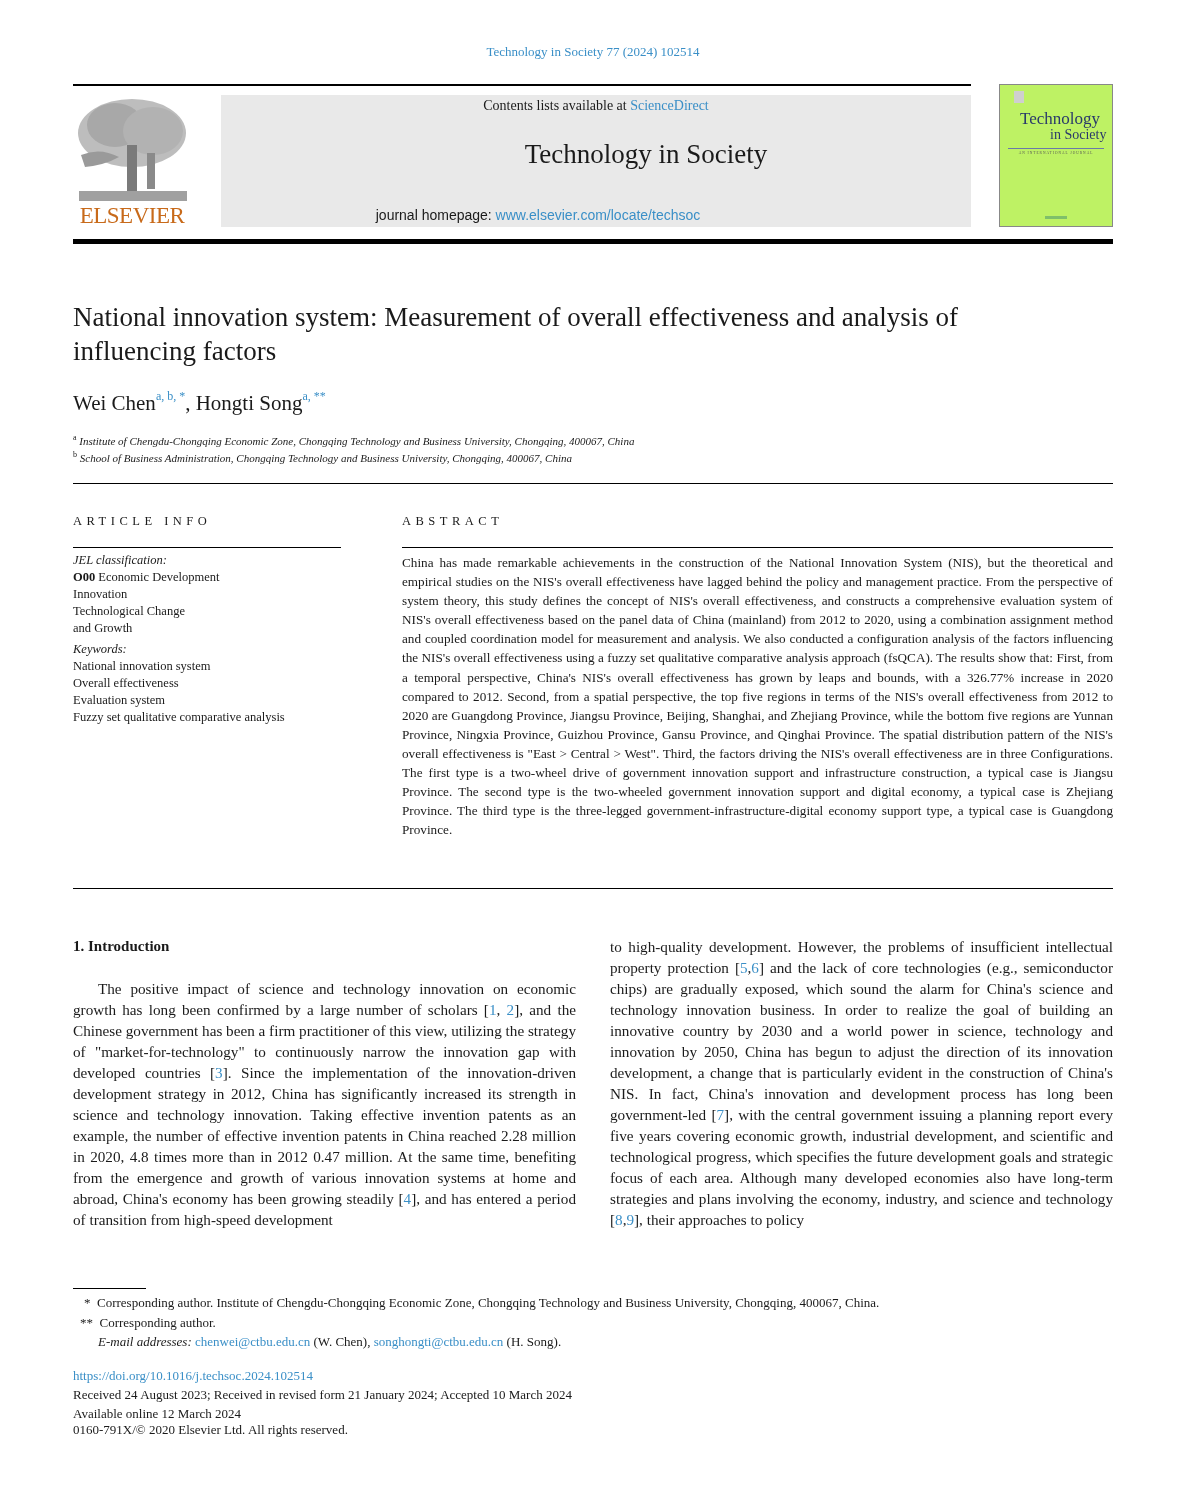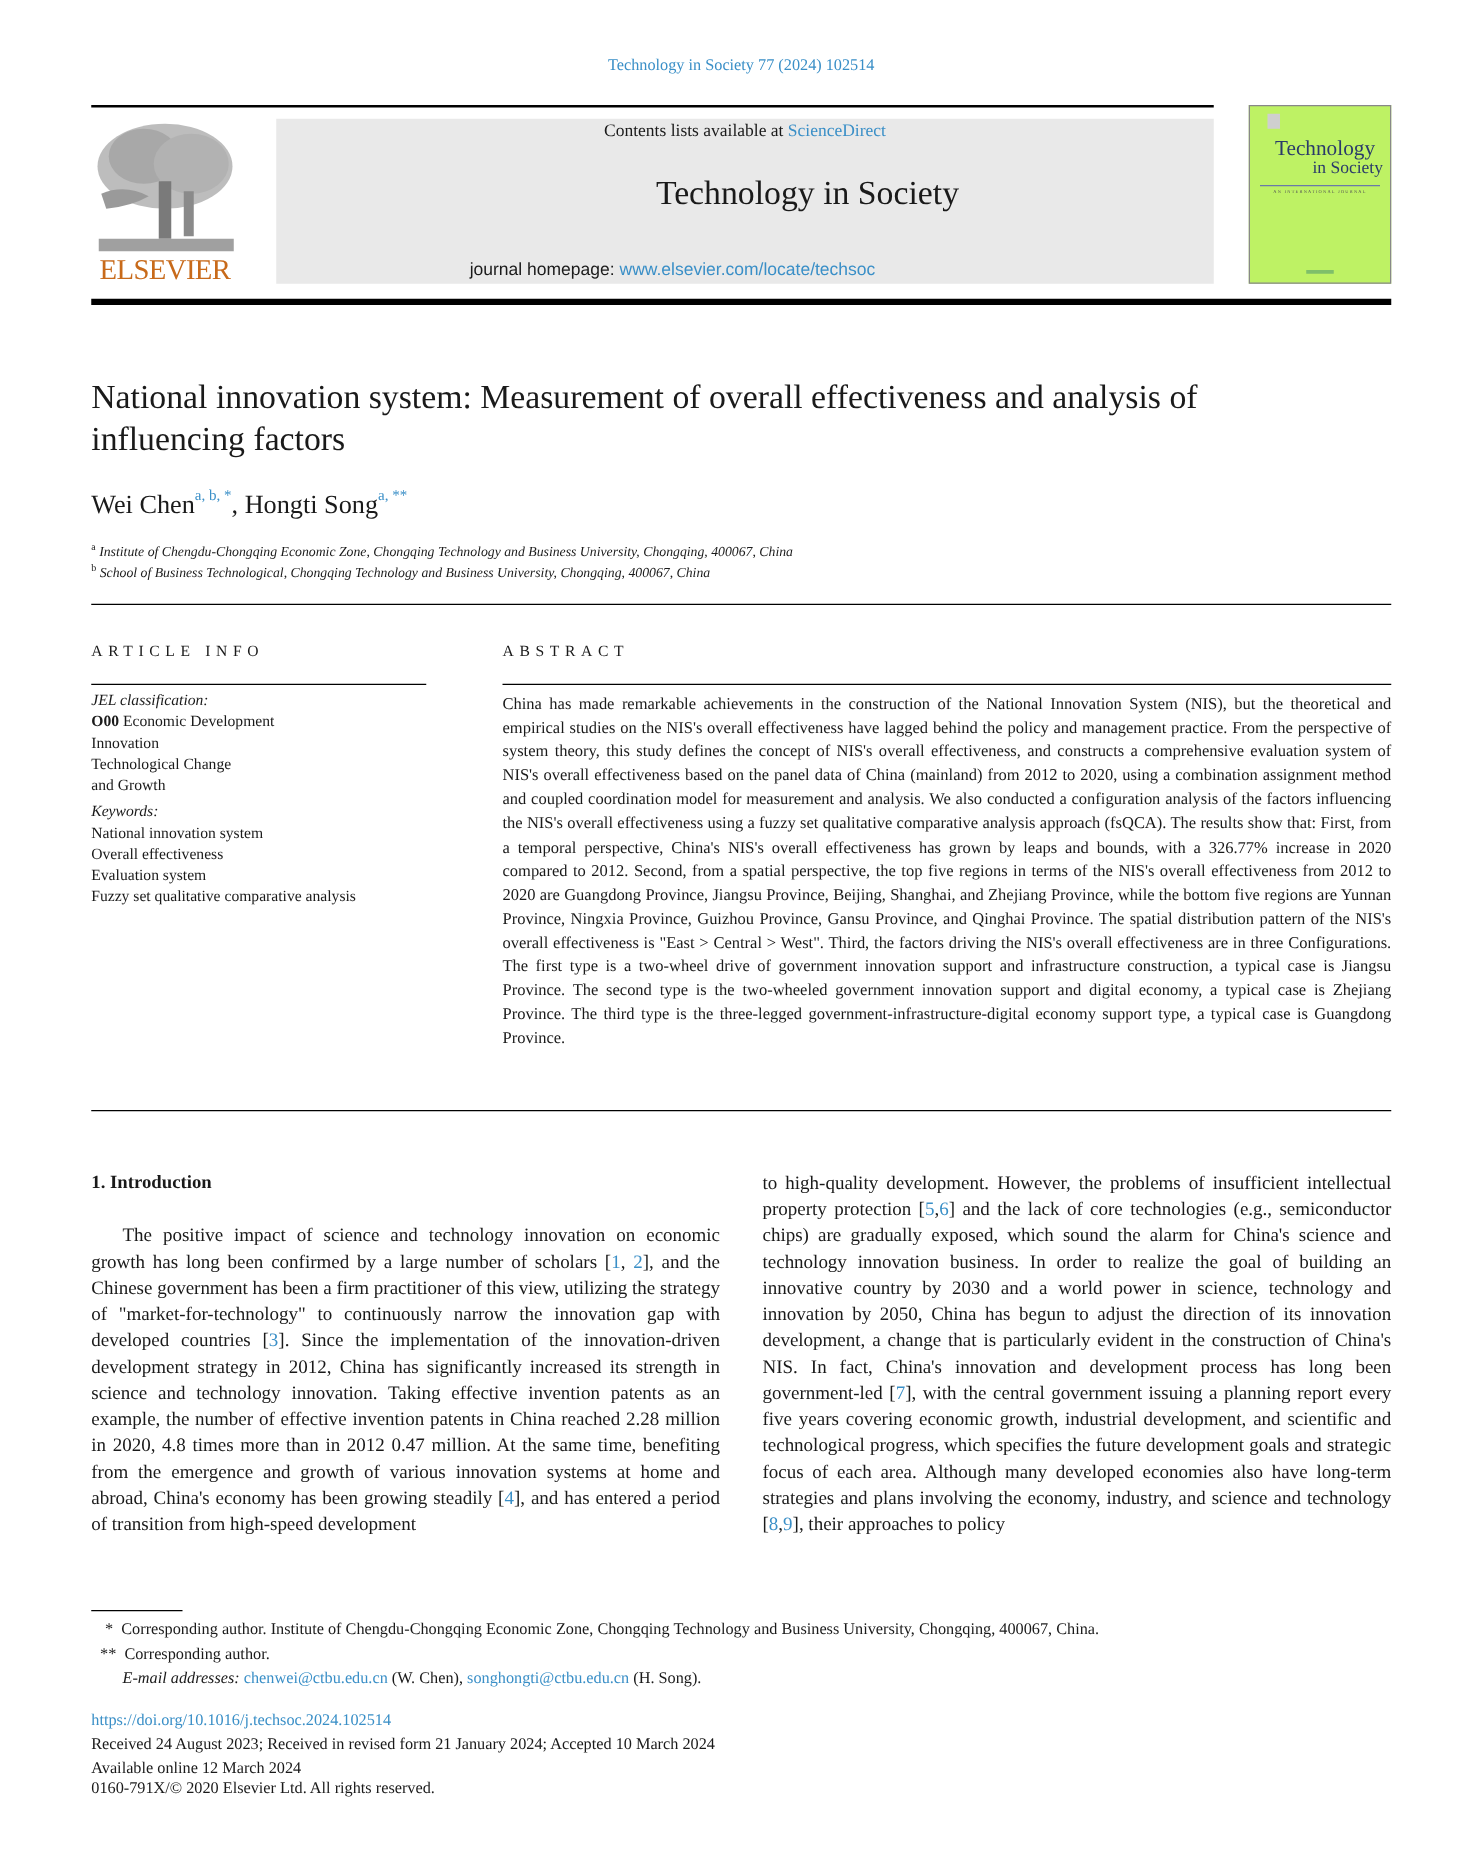--- a/index.html
+++ b/index.html
@@ -83,21 +83,21 @@
 
 <div class="abs" id="thick-rule"></div>
 
 <div class="abs" id="title">National innovation system: Measurement of overall effectiveness and analysis of influencing factors</div>
 
 <div class="abs" id="authors">
   <span>Wei Chen</span><sup>a, b, *</sup><span>, </span><span>Hongti Song</span><sup>a, **</sup>
 </div>
 
 <div class="abs affil" style="top:433px"><sup>a</sup> <span>Institute of Chengdu-Chongqing Economic Zone, Chongqing Technology and Business University, Chongqing, 400067, China</span></div>
-<div class="abs affil" style="top:450px"><sup>b</sup> <span>School of Business Technological, Chongqing Technology and Business University, Chongqing, 400067, China</span></div>
+<div class="abs affil" style="top:450px"><sup>b</sup> <span>School of Business Administration, Chongqing Technology and Business University, Chongqing, 400067, China</span></div>
 
 <div class="abs" id="rule2"></div>
 
 <div class="abs sechead" id="ai-head">ARTICLE INFO</div>
 <div class="abs sechead" id="ab-head">ABSTRACT</div>
 <div class="abs" id="ai-rule"></div>
 <div class="abs" id="ab-rule"></div>
 
 <div class="abs" id="ai-list">
   <div class="lab">JEL classification:</div>

